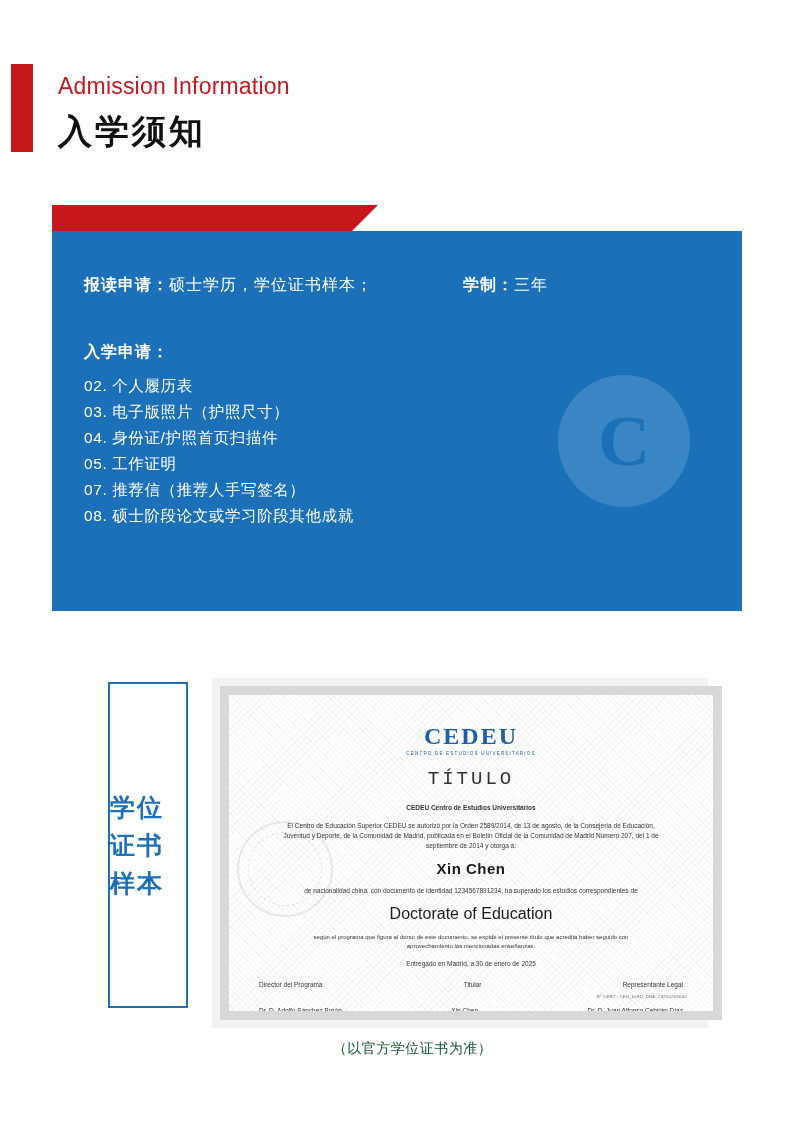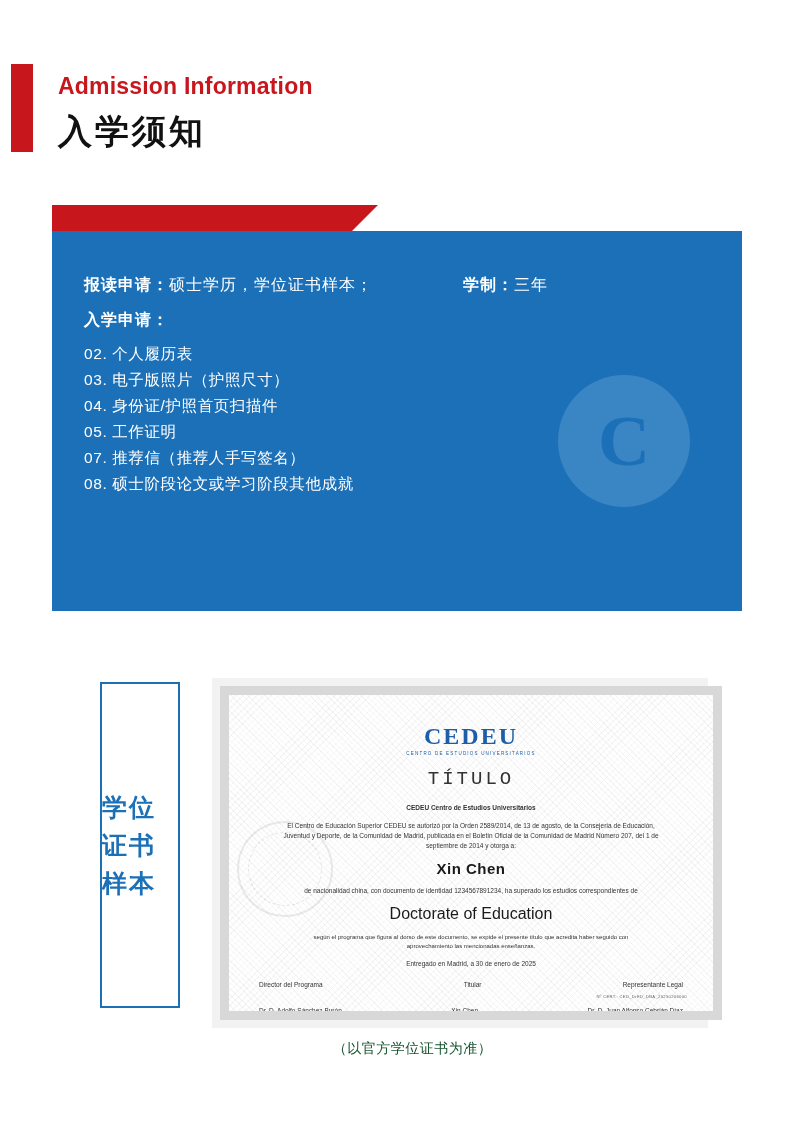--- a/index.html
+++ b/index.html
@@ -29,21 +29,21 @@
     top: 8px;
     width: 22px;
     height: 88px;
     background: #c8161d;
   }
   .header-en {
     position: absolute;
     left: 58px;
     top: 17px;
     font-size: 23px;
-    font-weight: bold;
+    font-weight: normal;
     color: #c8161d;
     letter-spacing: 0.2px;
   }
   .header-cn {
     position: absolute;
     left: 58px;
     top: 53px;
     font-size: 34px;
     font-weight: bold;
     color: #111111;
@@ -101,21 +101,21 @@
   }
   .row-top {
     display: flex;
     align-items: baseline;
     font-size: 16px;
   }
   .row-top .lbl { font-weight: bold; letter-spacing: 1px; }
   .row-top .val { letter-spacing: 1px; }
   .spacer-gap { width: 90px; }
   .sect-title {
-    margin-top: 14px;
+    margin-top: 46px;
     font-size: 16px;
     font-weight: bold;
     letter-spacing: 1px;
   }
   .req-list {
     margin-top: 10px;
     list-style: none;
     padding: 0;
   }
   .req-list li {
@@ -126,21 +126,21 @@
 
   
   .cert-section {
     position: absolute;
     left: 0;
     top: 660px;
     width: 100%;
   }
   .vert-label {
     position: absolute;
-    left: 100px;
+    left: 108px;
     top: 22px;
     width: 76px;
     height: 322px;
     border: 2px solid #1c70b8;
     color: #1c70b8;
     font-size: 25px;
     font-weight: bold;
     letter-spacing: 2px;
     display: flex;
     flex-direction: column;

